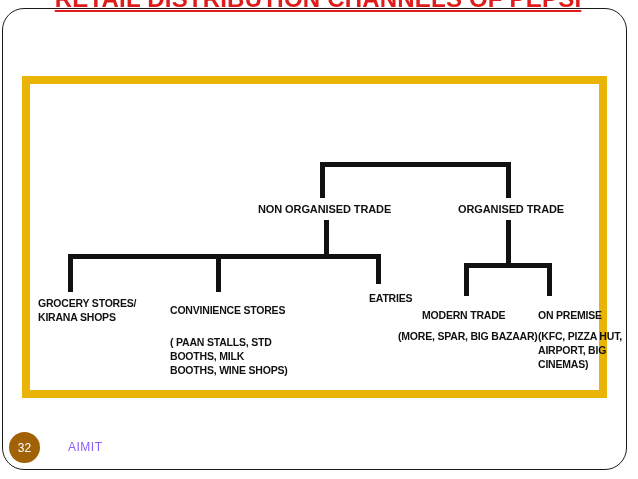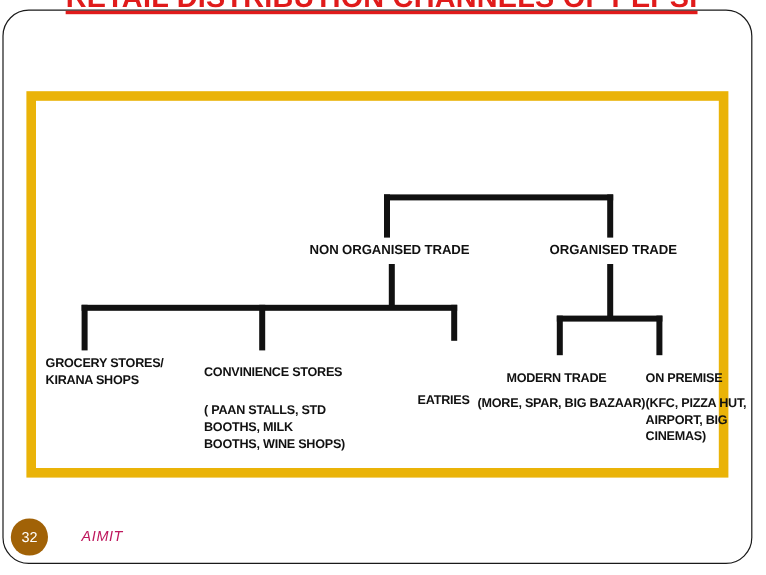--- a/index.html
+++ b/index.html
@@ -126,25 +126,24 @@
     font-family: "Liberation Sans", sans-serif;
     font-size: 12px;
     display: flex;
     align-items: center;
     justify-content: center;
   }
   .footer-label {
     position: absolute;
     left: 68px;
     top: 440px;
-    color: #be185d;
+    color: #8b5cf6;
     font-family: "Liberation Sans", sans-serif;
     font-size: 12px;
     letter-spacing: 0.5px;
-    font-style: italic;
   }
 </style>
 </head>
 <body>
 
 <div id="slide">
 
   <div class="slide-frame"></div>
 
   <div class="slide-title">RETAIL DISTRIBUTION CHANNELS OF PEPSI</div>
@@ -172,21 +171,21 @@
       <div class="vbar" style="left:517px; top:179px; height:33px;"></div>
 
       <div class="node" style="left:8px; top:212px; width:140px;">GROCERY STORES/
 KIRANA SHOPS</div>
 
       <div class="node" style="left:140px; top:219px; width:175px;">CONVINIENCE STORES</div>
       <div class="node" style="left:140px; top:251px; width:175px;">( PAAN STALLS, STD
 BOOTHS, MILK
 BOOTHS, WINE SHOPS)</div>
 
-      <div class="node" style="left:318px; top:207px; width:90px;margin-top:36px;">EATRIES</div>
+      <div class="node" style="left:339px; top:207px; width:90px;">EATRIES</div>
 
       <div class="node" style="left:392px; top:224px; width:150px;">MODERN TRADE</div>
       <div class="node" style="left:368px; top:245px; width:190px;">(MORE, SPAR, BIG BAZAAR)</div>
 
       <div class="node" style="left:508px; top:224px; width:90px;">ON PREMISE</div>
       <div class="node" style="left:508px; top:245px; width:95px;">(KFC, PIZZA HUT,
 AIRPORT, BIG
 CINEMAS)</div>
 
     </div>

